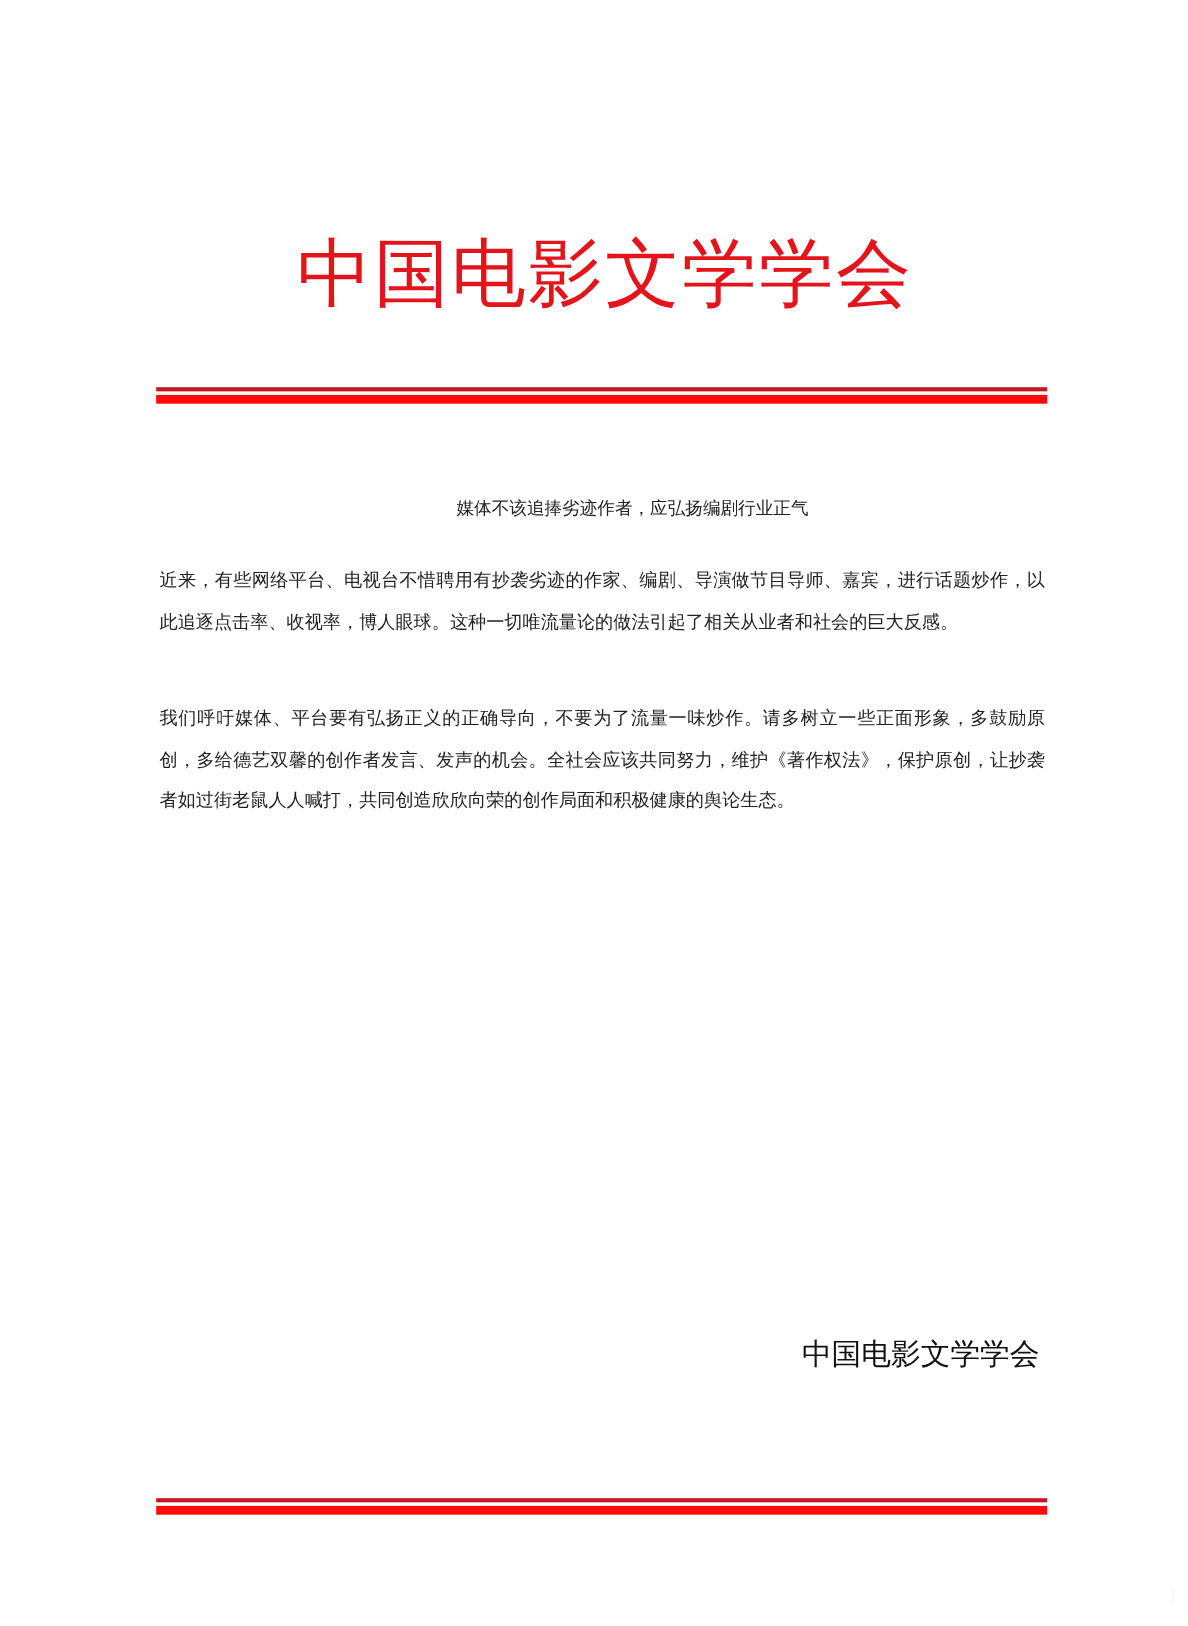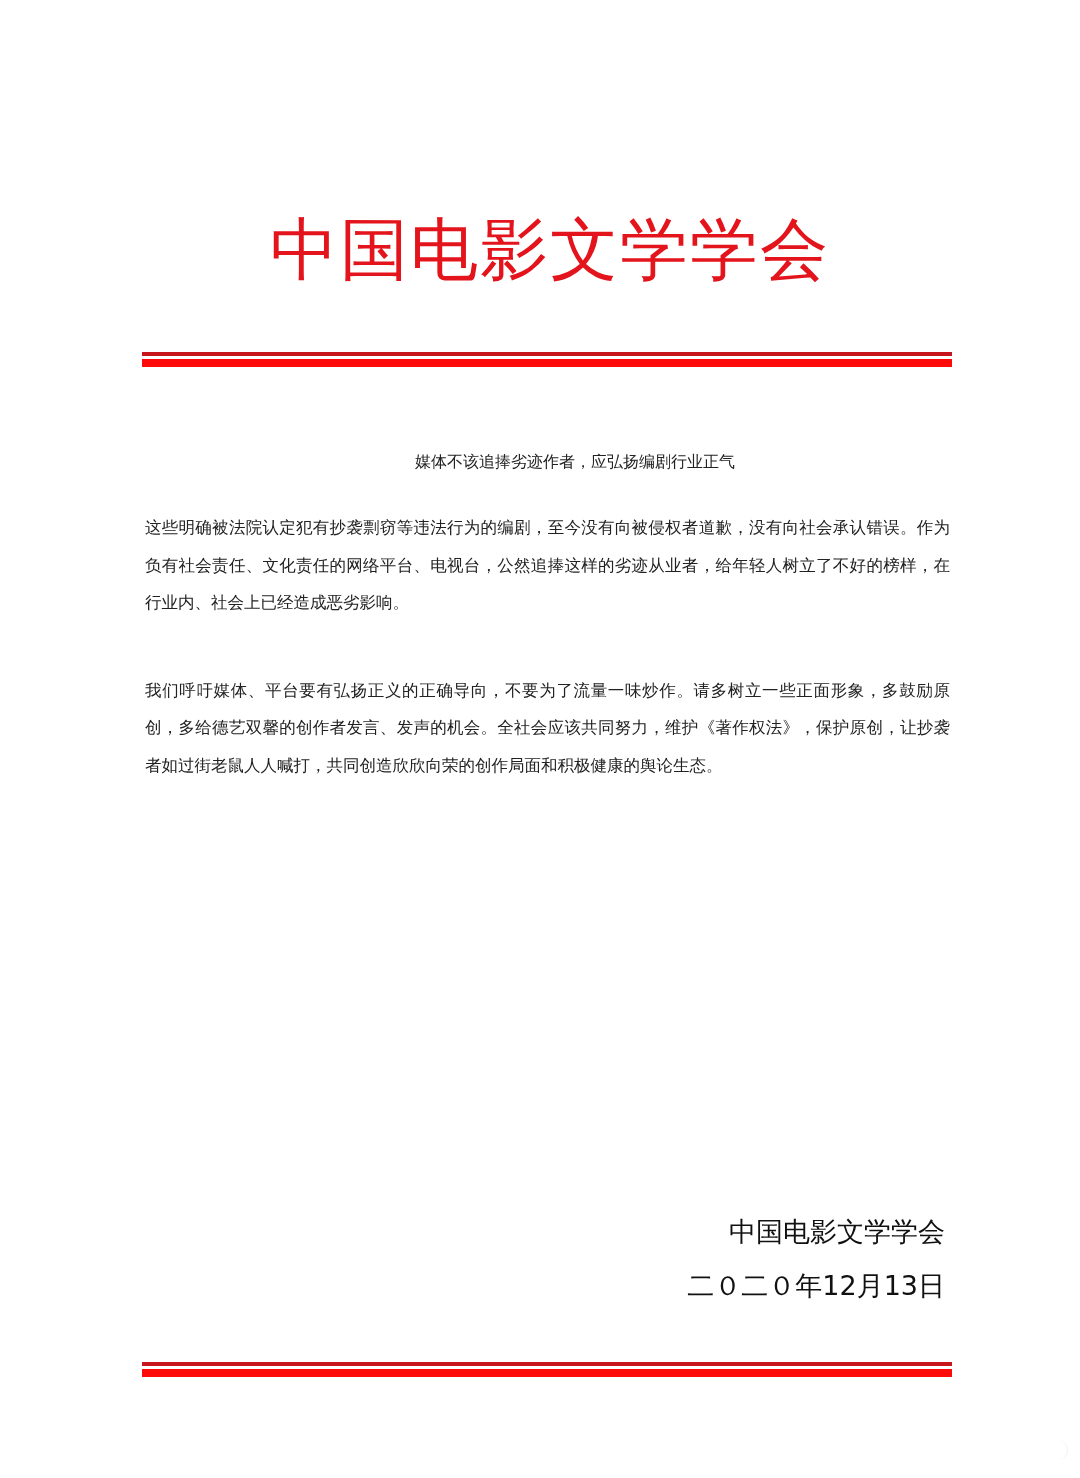--- a/index.html
+++ b/index.html
@@ -101,27 +101,26 @@
 
 <div class="rule rule-top">
   <div class="thin"></div>
   <div class="gap"></div>
   <div class="thick"></div>
 </div>
 
 <div class="subtitle">媒体不该追捧劣迹作者，应弘扬编剧行业正气</div>
 
 <div class="body-text">
-  <p>这些明确被法院认定犯有抄袭剽窃等违法行为的编剧，至今没有向被侵权者道歉，没有向社会承认错误。作为负有社会责任、文化责任的网络平台、电视台，公然追捧这样的劣迹从业者，给年轻人树立了不好的榜样，在行业内、社会上已经造成恶劣影响。</p>
+  <p>近来，有些网络平台、电视台不惜聘用有抄袭劣迹的作家、编剧、导演做节目导师、嘉宾，进行话题炒作，以此追逐点击率、收视率，博人眼球。这种一切唯流量论的做法引起了相关从业者和社会的巨大反感。</p>
   <p>我们呼吁媒体、平台要有弘扬正义的正确导向，不要为了流量一味炒作。请多树立一些正面形象，多鼓励原创，多给德艺双馨的创作者发言、发声的机会。全社会应该共同努力，维护《著作权法》，保护原创，让抄袭者如过街老鼠人人喊打，共同创造欣欣向荣的创作局面和积极健康的舆论生态。</p>
 </div>
 
 <div class="signature">
   <div class="org">中国电影文学学会</div>
-  <div>二０二０年12月13日</div>
 </div>
 
 <div class="rule rule-bottom">
   <div class="thin"></div>
   <div class="gap"></div>
   <div class="thick"></div>
 </div>
 
 <div class="watermark"></div>
 

